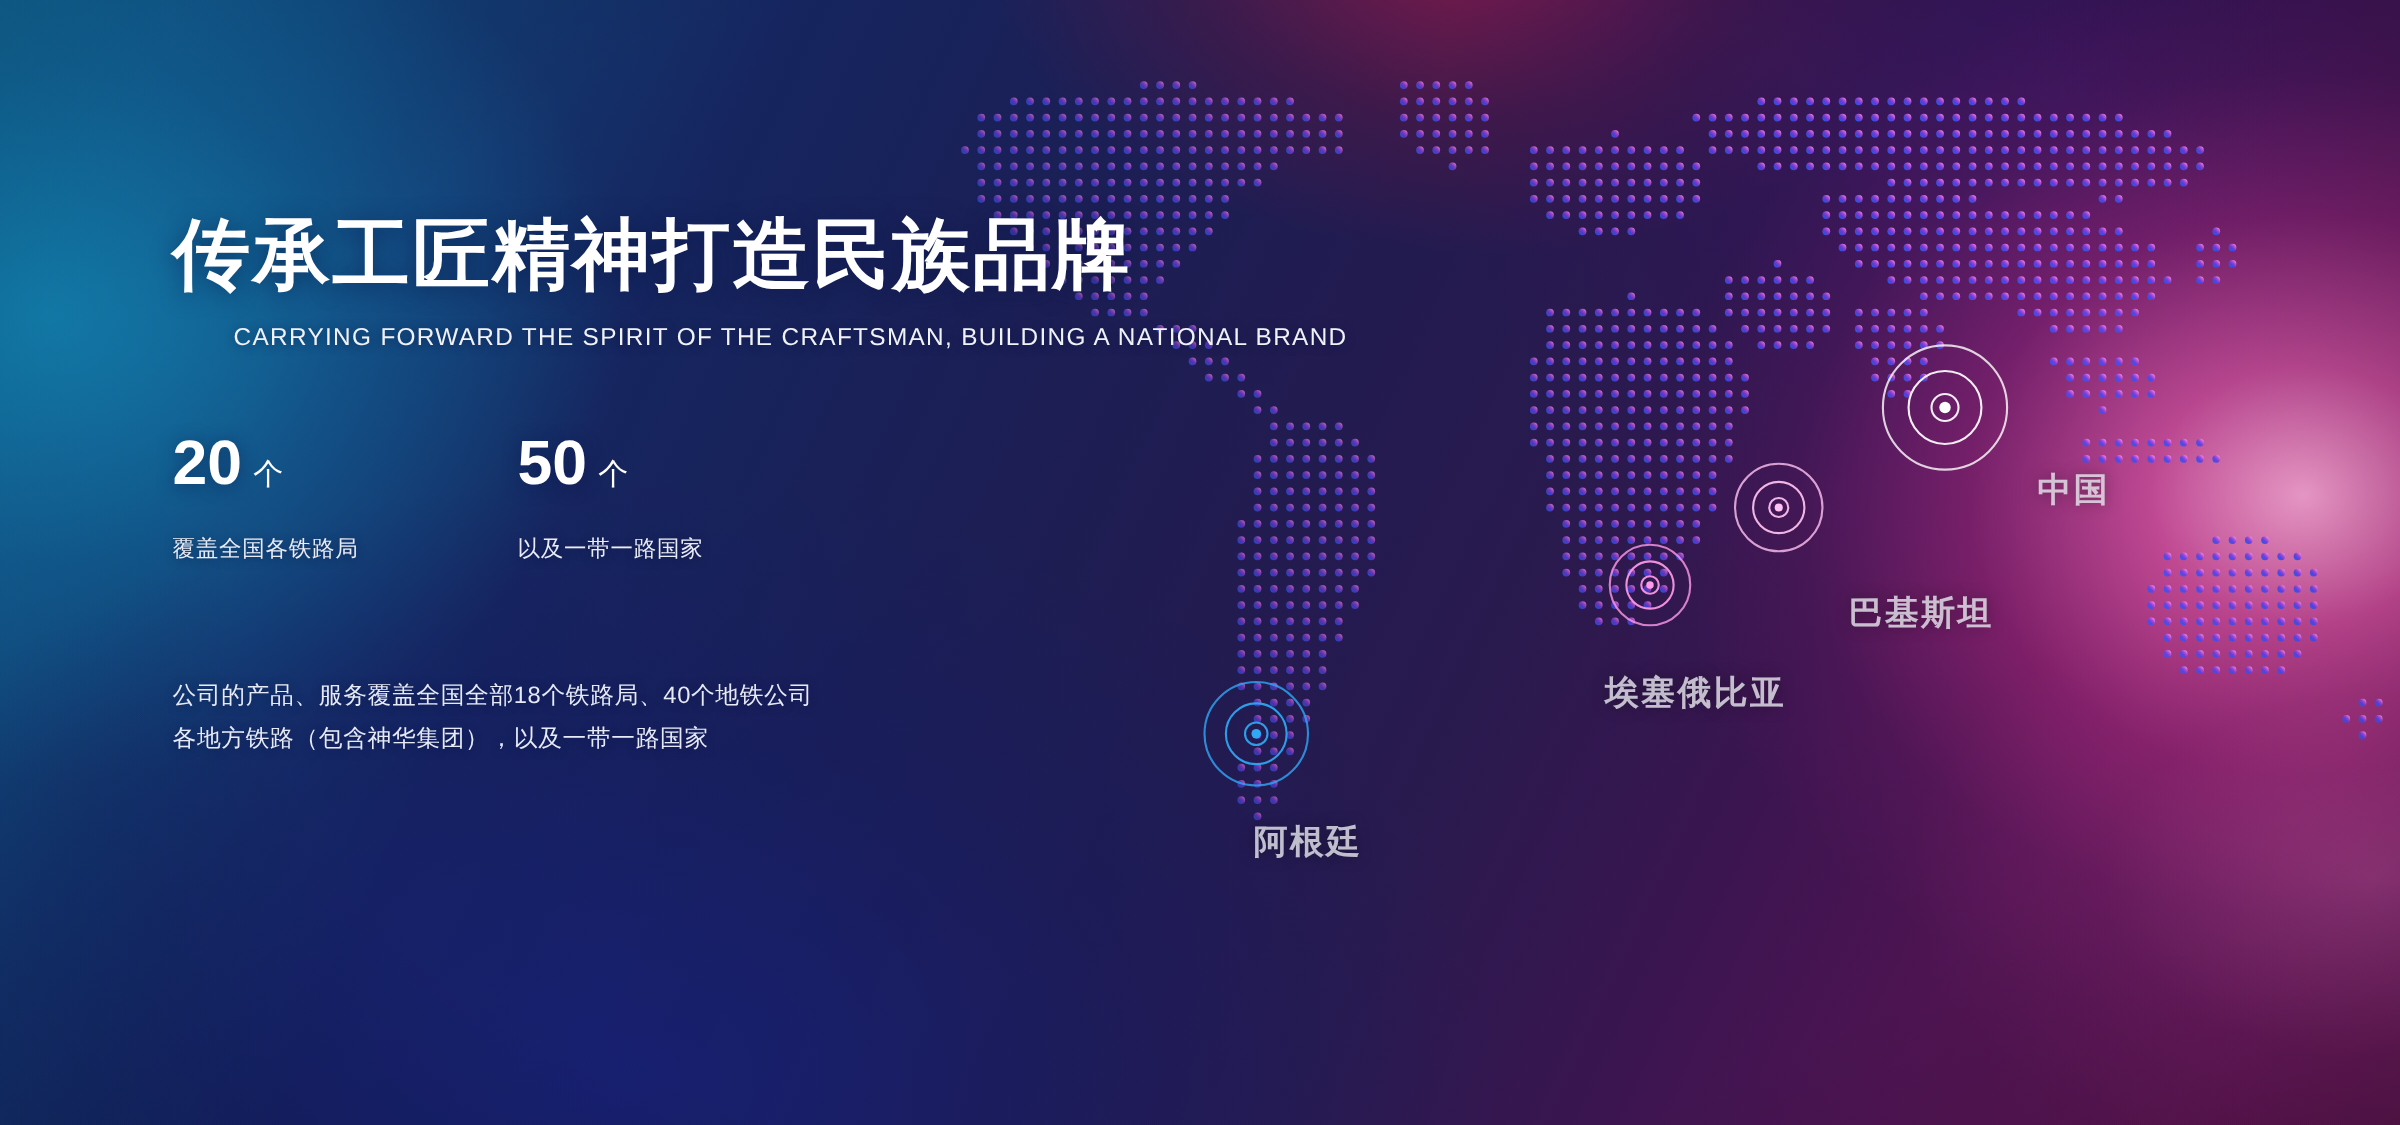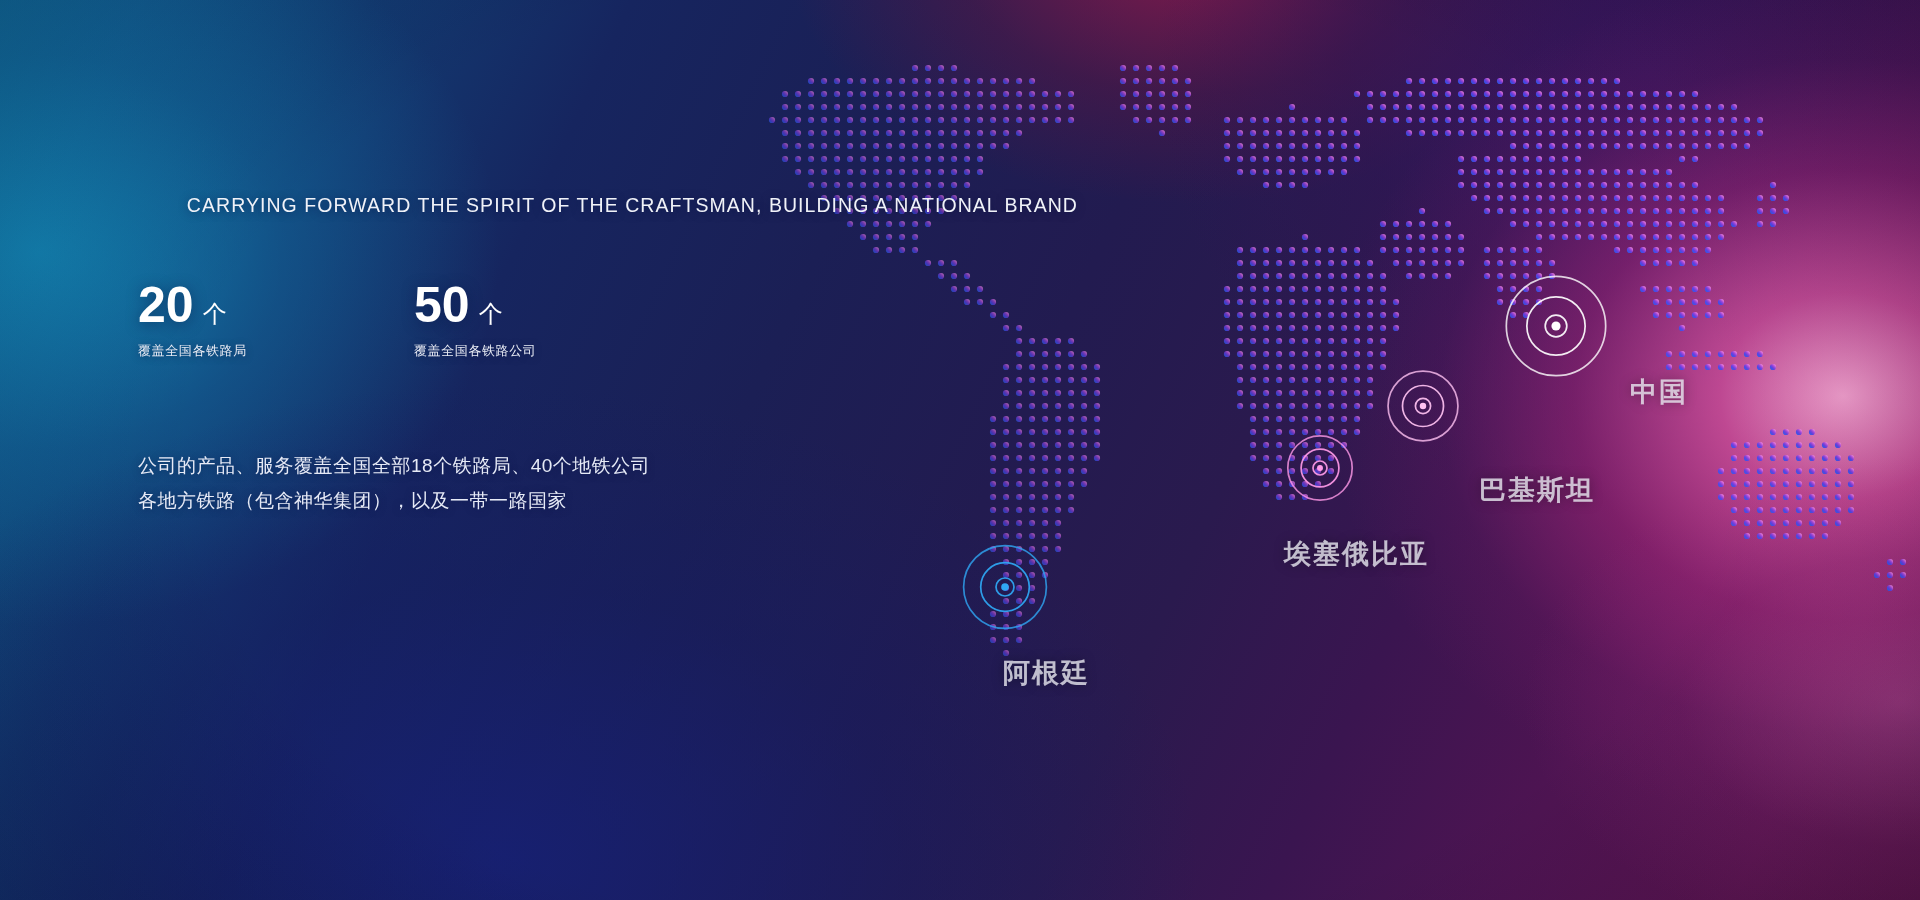--- a/index.html
+++ b/index.html
@@ -115,22 +115,22 @@
     font-size:50px; font-weight:800; color:#ffffff;
     letter-spacing:0px; line-height:1;
     text-shadow:0 2px 14px rgba(10,20,70,.5);
   }
   .stat-value.cjk { font-size:40px; font-weight:800; letter-spacing:2px; }
   .stat-unit {
     font-size:24px; font-weight:400; color:#ffffff;
     margin-left:9px; line-height:1;
   }
   .stat-caption {
-    margin-top:8px;
-    font-size:13px; font-weight:400; color:#e9ecf5;
+    margin-top:28px;
+    font-size:18px; font-weight:400; color:#e9ecf5;
     letter-spacing:.6px; white-space:nowrap;
     text-shadow:0 1px 7px rgba(10,20,70,.5);
   }
 
   #desc { margin-top:88px; }
   .desc-line {
     font-size:19px; color:#e6eaf6; letter-spacing:.5px;
     line-height:1.85; white-space:nowrap;
     text-shadow:0 1px 7px rgba(10,20,70,.5);
   }
@@ -1346,39 +1346,40 @@
           </svg>
           <span class="mlabel" style="left: 43px; top: 113px;">阿根廷</span>
         </div>
       </div>
   </div>
 
   <div class="bg-layer" id="bg-vignette"></div>
 
   <div id="content">
 
+    <h1 id="headline">传承工匠精神打造民族品牌</h1>
 
     <div id="subhead">CARRYING FORWARD THE SPIRIT OF THE CRAFTSMAN, BUILDING A NATIONAL BRAND</div>
 
     <div id="stats">
 
       <div class="stat">
         <div class="stat-top">
           <span class="stat-value">20</span>
           <span class="stat-unit">个</span>
         </div>
         <div class="stat-caption">覆盖全国各铁路局</div>
       </div>
 
       <div class="stat">
         <div class="stat-top">
           <span class="stat-value">50</span>
           <span class="stat-unit">个</span>
         </div>
-        <div class="stat-caption">覆盖全国各铁路公司</div>
+        <div class="stat-caption">以及一带一路国家</div>
       </div>
 
 
     </div>
 
     <div id="desc">
       <div class="desc-line">公司的产品、服务覆盖全国全部18个铁路局、40个地铁公司</div>
       <div class="desc-line">各地方铁路（包含神华集团），以及一带一路国家</div>
     </div>
 

